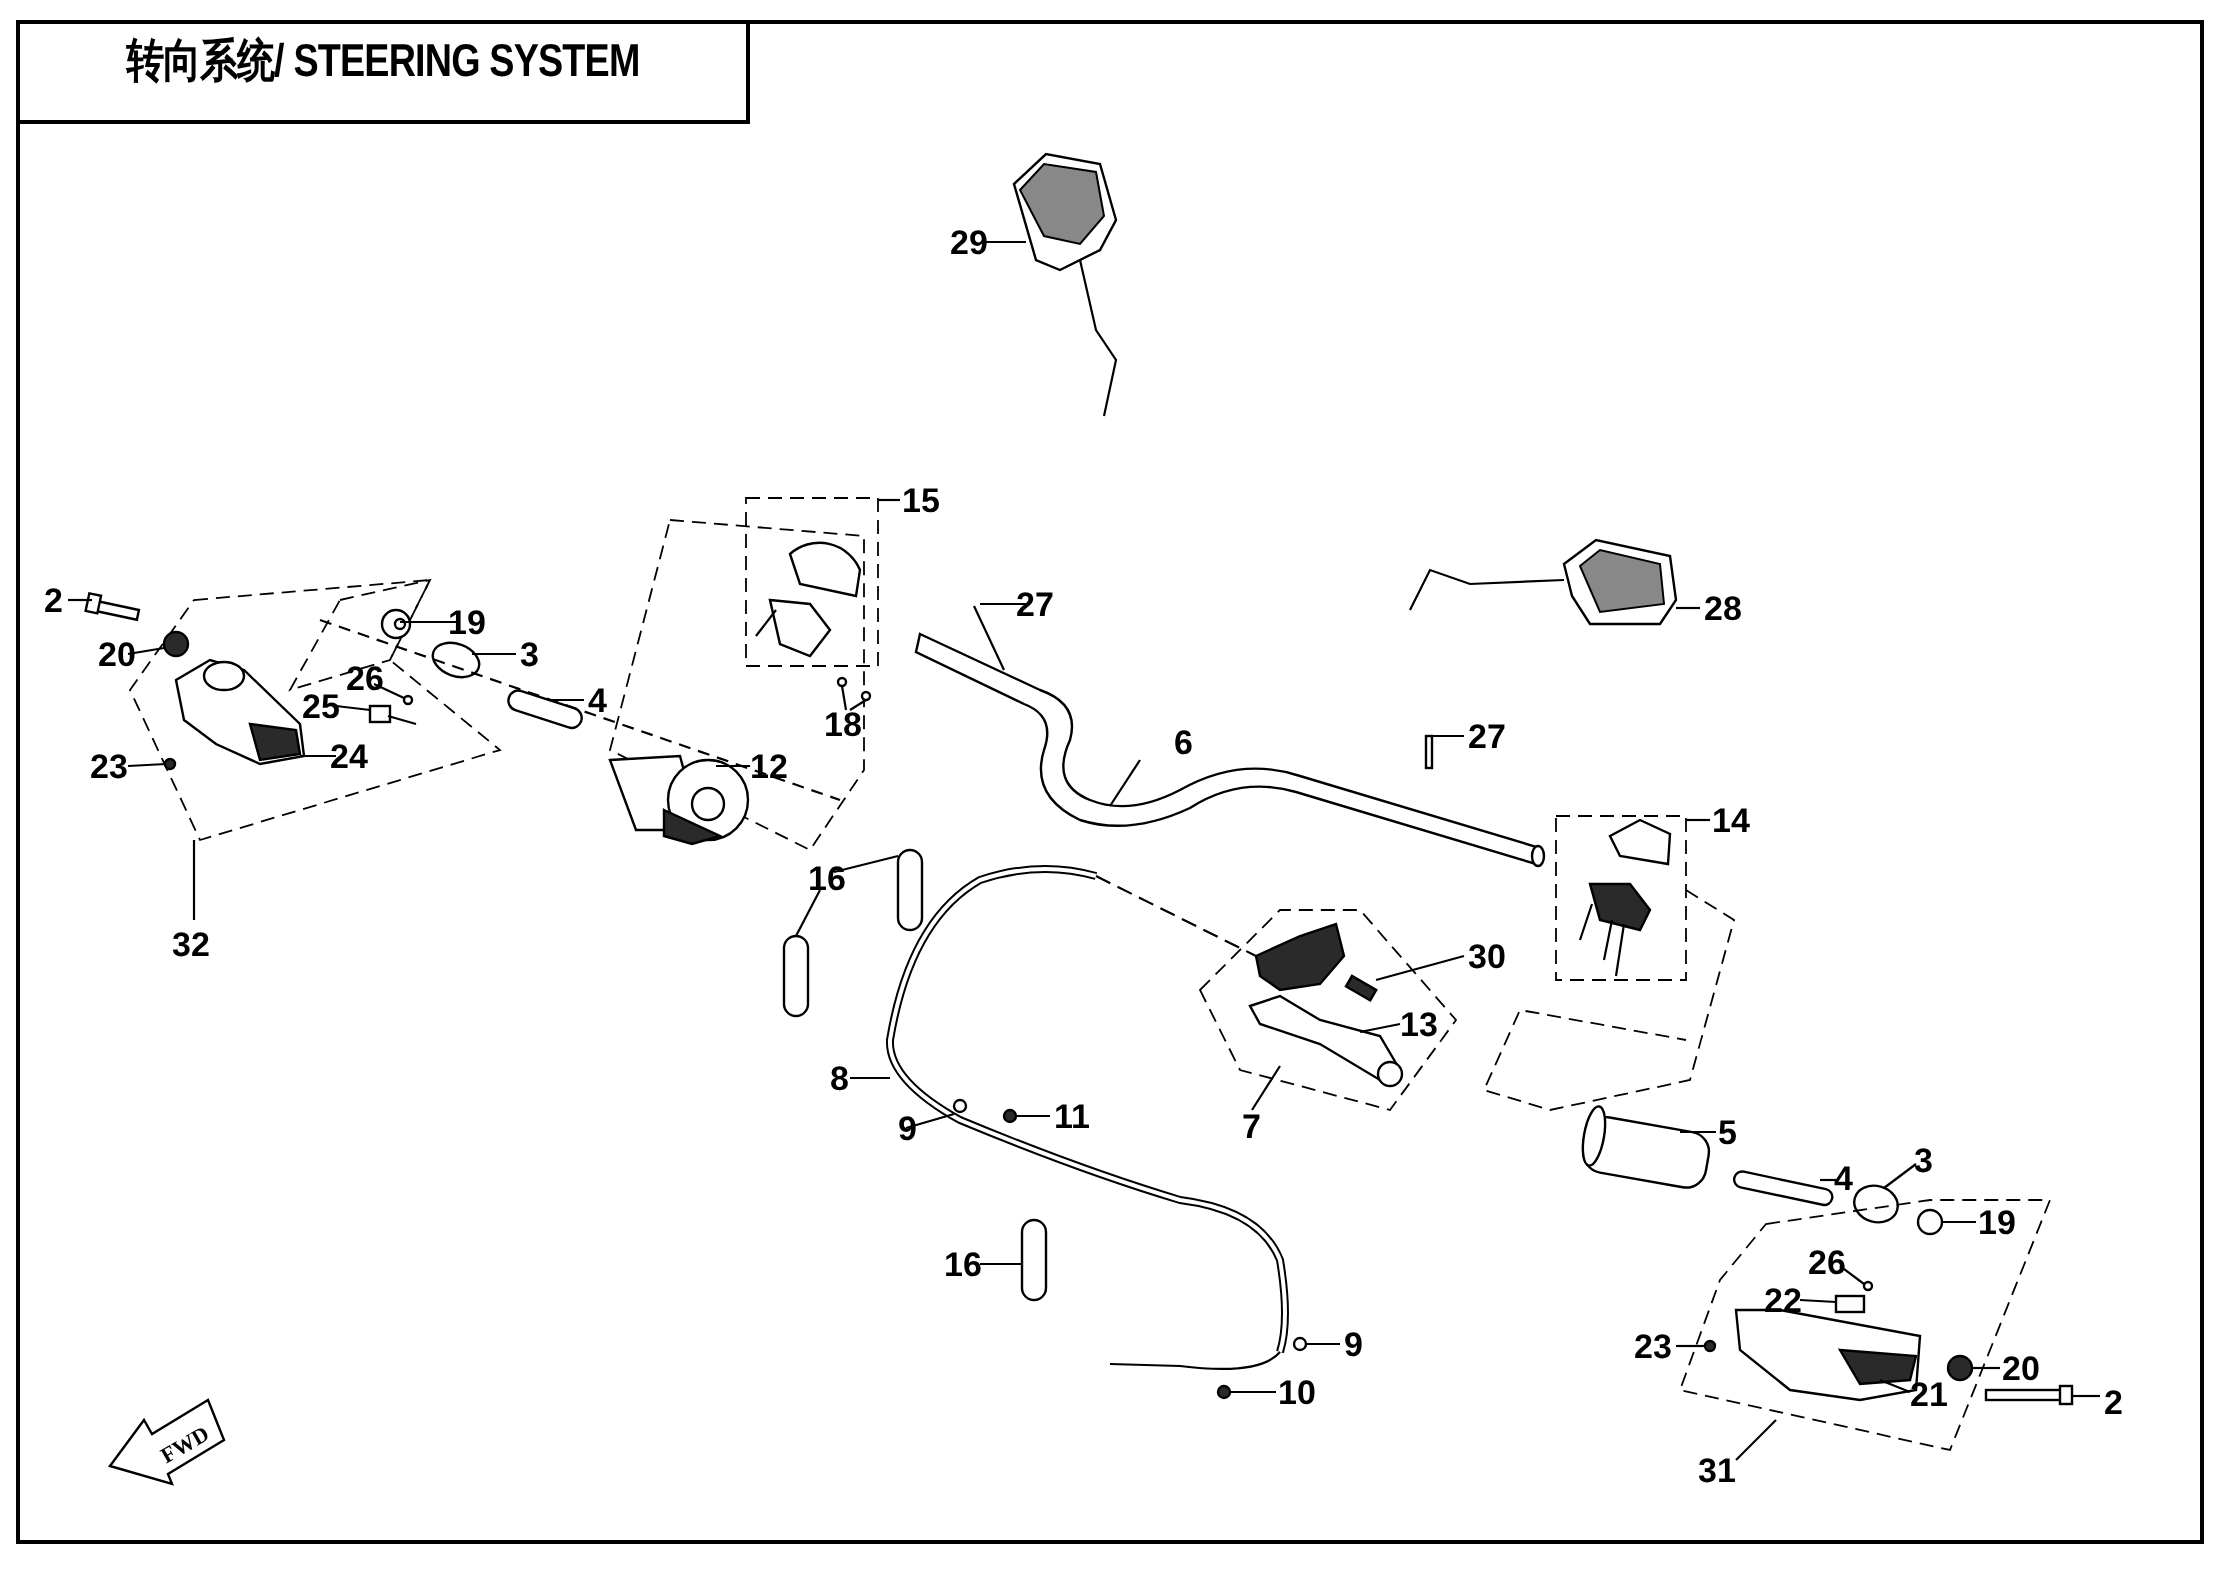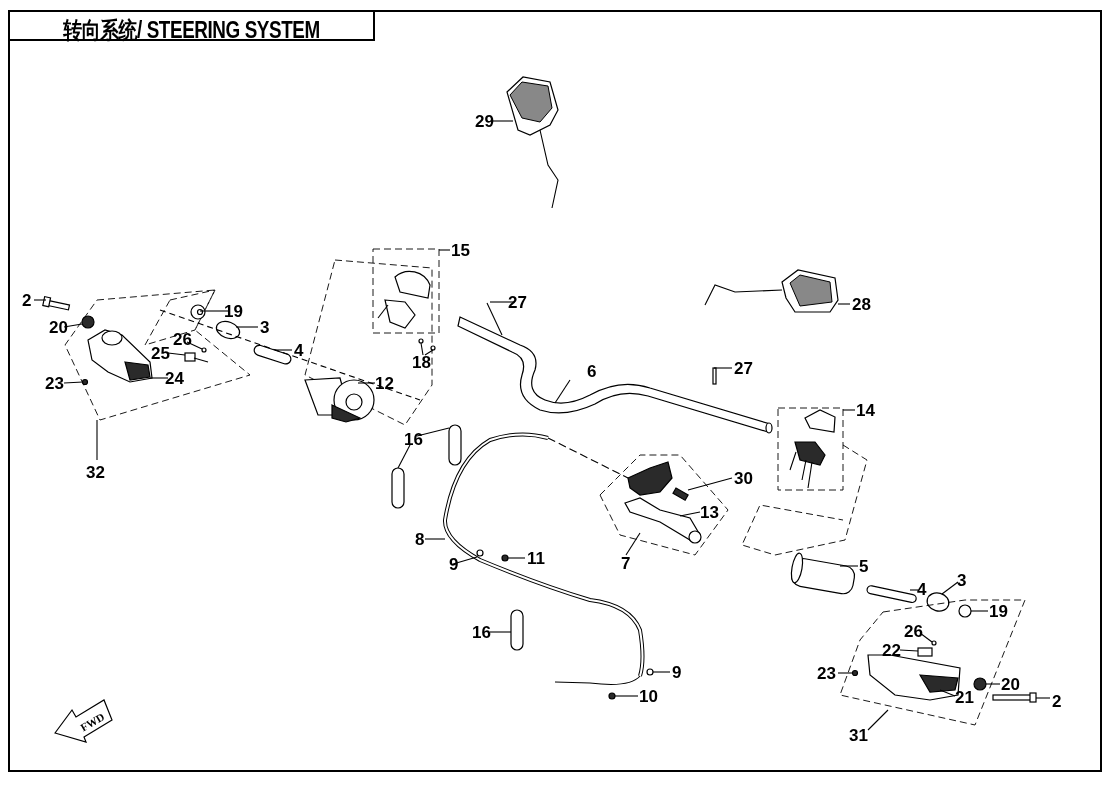--- a/index.html
+++ b/index.html
@@ -1,18 +1,18 @@
 <!DOCTYPE html>
 <html><head>
 <meta charset="utf-8">
 <style>
   html, body { margin: 0; padding: 0; background: #ffffff; }
   body { width: 1114px; height: 788px; position: relative; overflow: hidden; font-family: "Liberation Sans", sans-serif; }
   #frame { position: absolute; left: 8px; top: 10px; width: 1094px; height: 762px; border: 2px solid #000; box-sizing: border-box; }
-  #title-box { position: absolute; left: 8px; top: 10px; width: 367px; height: 31px; border: 2px solid #000; box-sizing: border-box; background: #fff; }
+  #title-box { position: absolute; left: 8px; top: 10px; width: 367px; height: 52px; border: 2px solid #000; box-sizing: border-box; background: #fff; }
   #title-text { position: absolute; left: 0; right: 0; top: 3px; text-align: center; font-size: 23px; font-weight: bold; letter-spacing: -0.5px; color: #000; transform: scaleX(0.82); transform-origin: center; white-space: nowrap; }
   svg#diagram { position: absolute; left: 0; top: 0; }
   .callout { font-family: "Liberation Sans", sans-serif; font-weight: bold; font-size: 17px; fill: #000; }
   .dash { stroke: #000; stroke-width: 0.9; fill: none; stroke-dasharray: 7 4; }
   .line { stroke: #000; stroke-width: 1.1; fill: none; }
   .part { stroke: #000; stroke-width: 1.2; fill: #fff; }
   .dark { stroke: #000; stroke-width: 1.2; fill: #2a2a2a; }
   .mid { stroke: #000; stroke-width: 1; fill: #888; }
 </style>
 </head>

